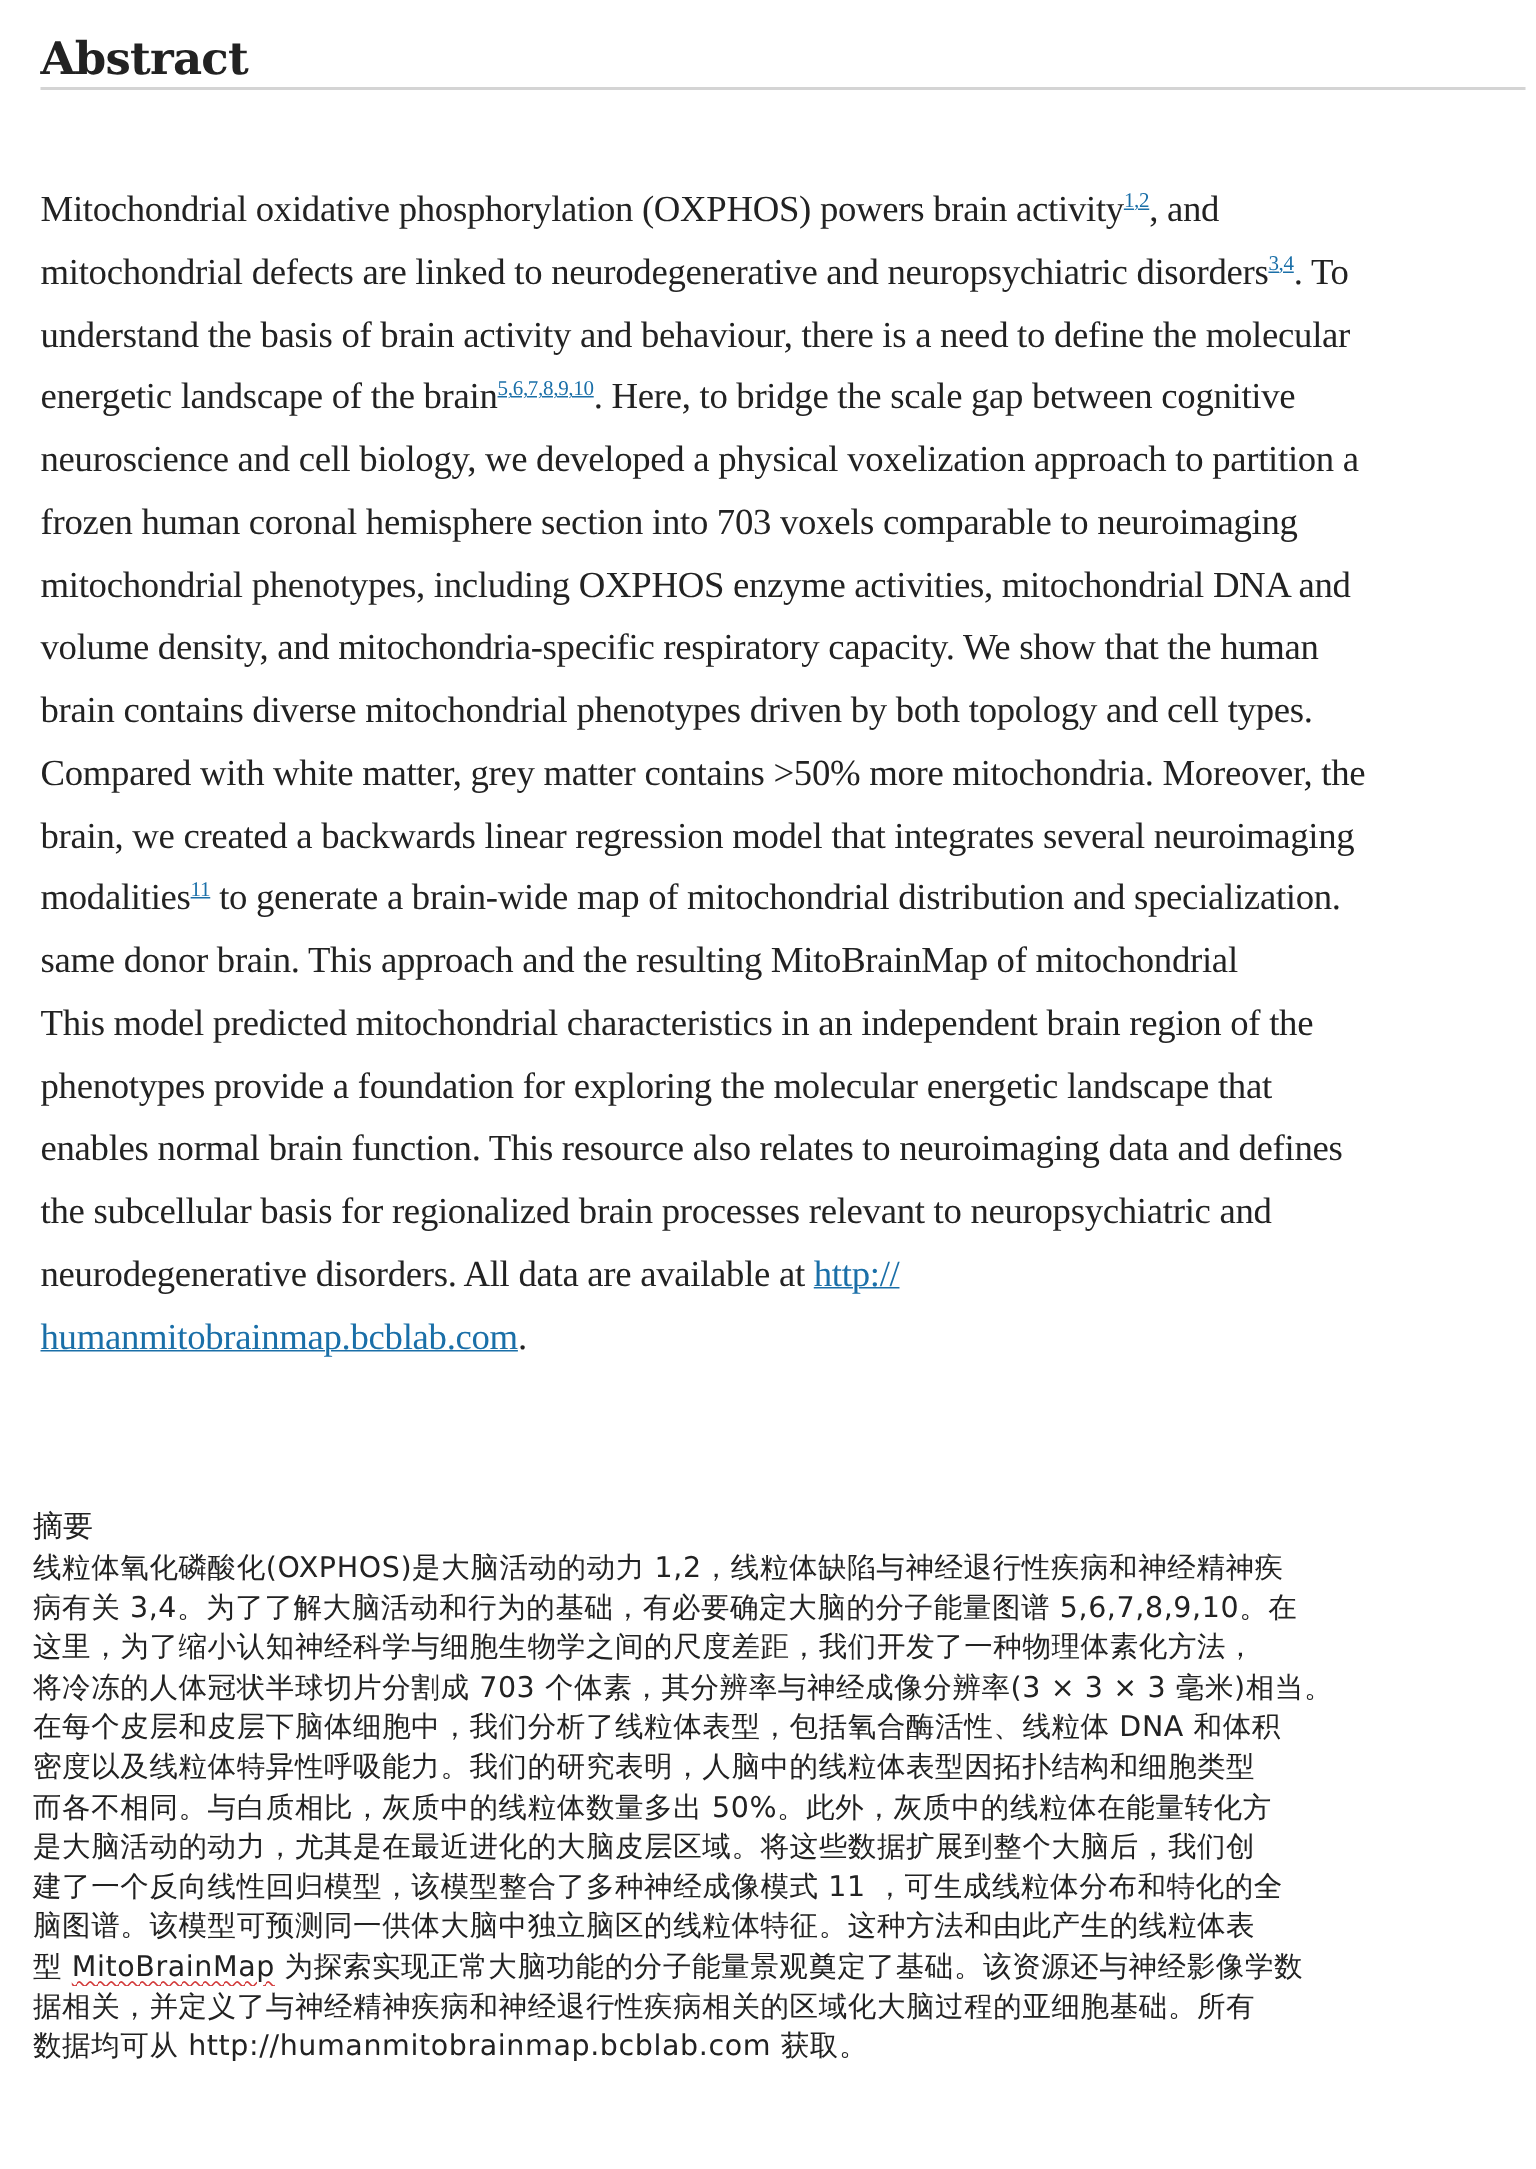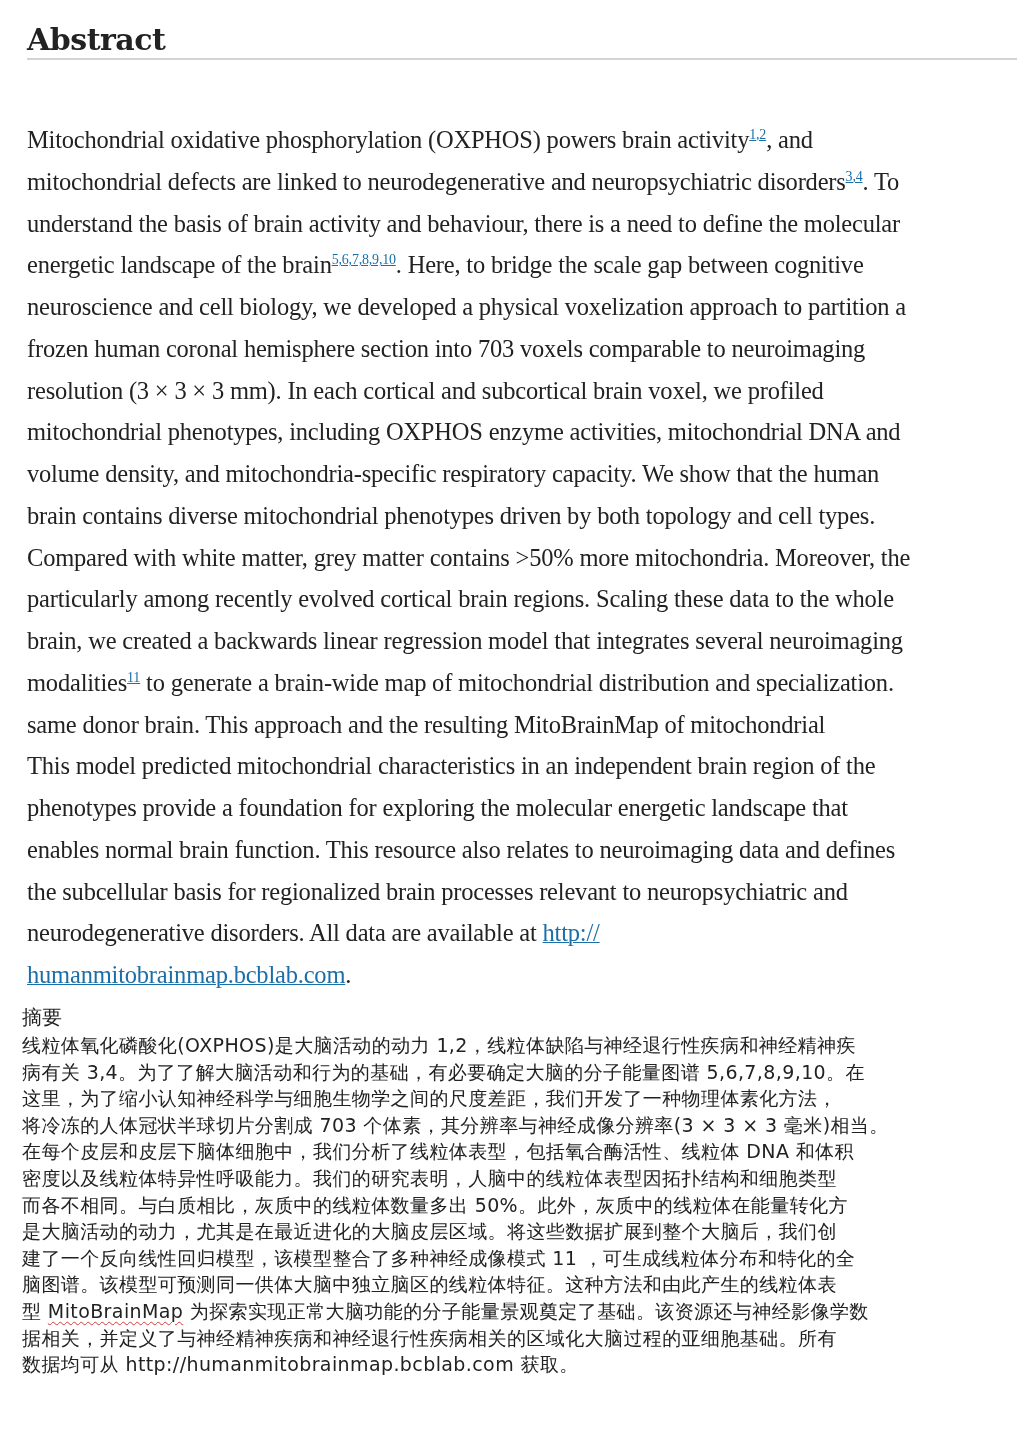--- a/index.html
+++ b/index.html
@@ -50,26 +50,24 @@
 <h1 class="title">Abstract</h1>
 <div class="rule"></div>
 
 <div class="en">
   <div class="ln"><span>Mitochondrial oxidative phosphorylation (OXPHOS) powers brain activity</span><sup><a>1,2</a></sup><span>, and</span></div>
   <div class="ln"><span>mitochondrial defects are linked to neurodegenerative and neuropsychiatric disorders</span><sup><a>3,4</a></sup><span>. To</span></div>
   <div class="ln">understand the basis of brain activity and behaviour, there is a need to define the molecular</div>
   <div class="ln"><span>energetic landscape of the brain</span><sup><a>5,6,7,8,9,10</a></sup><span>. Here, to bridge the scale gap between cognitive</span></div>
   <div class="ln">neuroscience and cell biology, we developed a physical voxelization approach to partition a</div>
   <div class="ln">frozen human coronal hemisphere section into 703 voxels comparable to neuroimaging</div>
-  <div class="ln">resolution (3 × 3 × 3 mm). In each cortical and subcortical brain voxel, we profiled</div>
   <div class="ln">mitochondrial phenotypes, including OXPHOS enzyme activities, mitochondrial DNA and</div>
   <div class="ln">volume density, and mitochondria-specific respiratory capacity. We show that the human</div>
   <div class="ln">brain contains diverse mitochondrial phenotypes driven by both topology and cell types.</div>
   <div class="ln">Compared with white matter, grey matter contains &gt;50% more mitochondria. Moreover, the</div>
-  <div class="ln">particularly among recently evolved cortical brain regions. Scaling these data to the whole</div>
   <div class="ln">brain, we created a backwards linear regression model that integrates several neuroimaging</div>
   <div class="ln"><span>modalities</span><sup><a>11</a></sup><span> to generate a brain-wide map of mitochondrial distribution and specialization.</span></div>
   <div class="ln">same donor brain. This approach and the resulting MitoBrainMap of mitochondrial</div>
   <div class="ln">This model predicted mitochondrial characteristics in an independent brain region of the</div>
   <div class="ln">phenotypes provide a foundation for exploring the molecular energetic landscape that</div>
   <div class="ln">enables normal brain function. This resource also relates to neuroimaging data and defines</div>
   <div class="ln">the subcellular basis for regionalized brain processes relevant to neuropsychiatric and</div>
   <div class="ln"><span>neurodegenerative disorders. All data are available at </span><a>http://</a></div>
   <div class="ln"><a>humanmitobrainmap.bcblab.com</a><span>.</span></div>
 </div>

